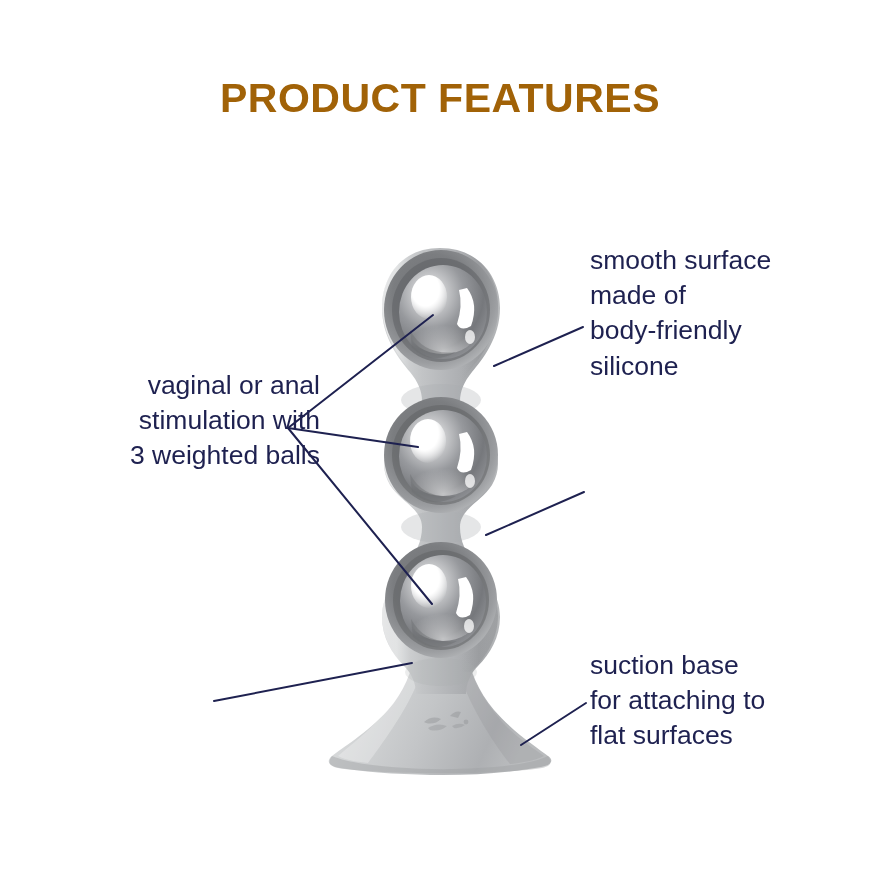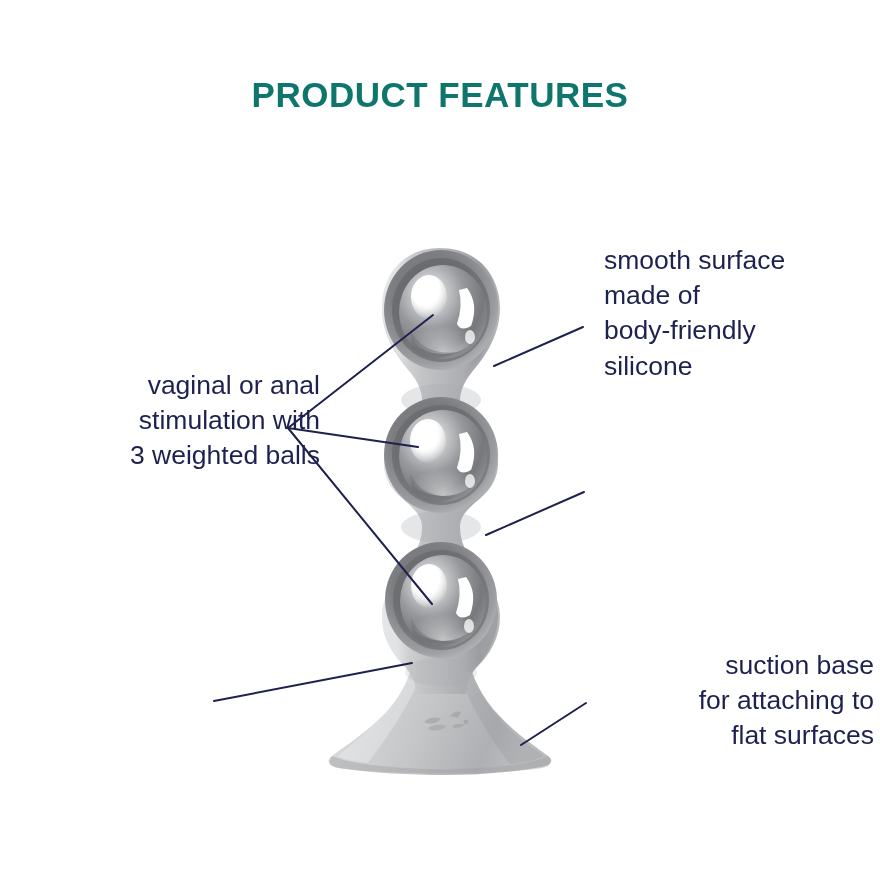--- a/index.html
+++ b/index.html
@@ -17,43 +17,43 @@
   }
 
   
   #title {
     position: absolute;
     left: 0;
     top: 76px;
     width: 880px;
     text-align: center;
     font-family: "Liberation Sans", sans-serif;
-    font-size: 35px;
+    font-size: 41px;
     font-weight: bold;
     letter-spacing: 0.5px;
-    color: #0f766e;
+    color: #a16207;
     line-height: 1.1;
   }
 
   
   .label {
     position: absolute;
     color: #1e2150;
     font-family: "Liberation Sans", sans-serif;
     font-size: 26.5px;
     line-height: 1.33;
     font-weight: 500;
     white-space: pre-line;
   }
   .label.left  { text-align: right; }
-  .label.right { text-align: left; margin-left: 14px; }
+  .label.right { text-align: left; }
 
   #label-smooth   { left: 590px; top: 243px; width: 270px; }
   #label-twisted  { left: 590px; top: 441px; width: 270px; }
-  #label-suction  { left: 590px; top: 648px; width: 270px; text-align: right; }
+  #label-suction  { left: 590px; top: 648px; width: 270px; }
   #label-balls    { left: 80px;  top: 368px; width: 240px; }
   #label-safe     { left: 80px;  top: 648px; width: 240px; }
 
   
   #leaders {
     position: absolute;
     left: 0; top: 0;
     width: 880px; height: 880px;
     pointer-events: none;
   }

